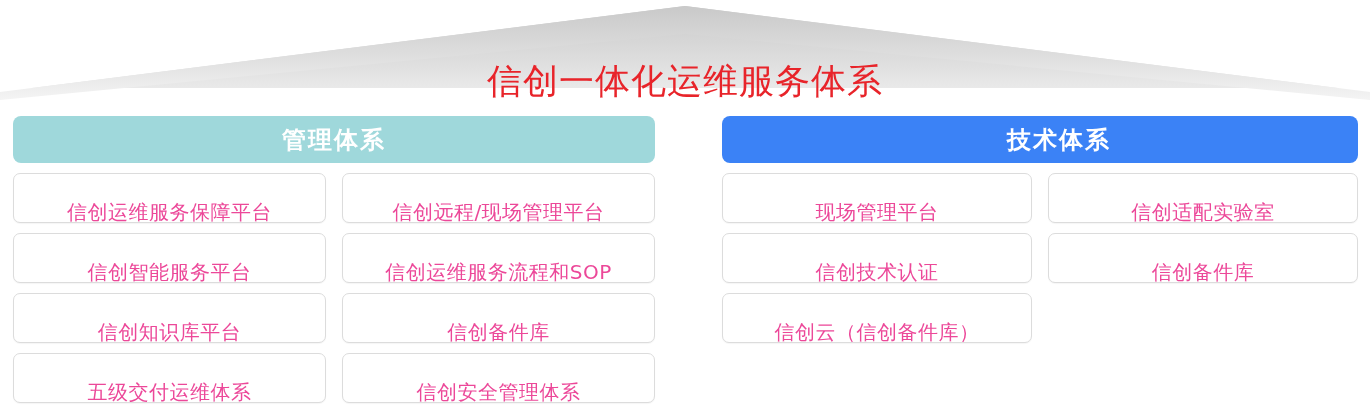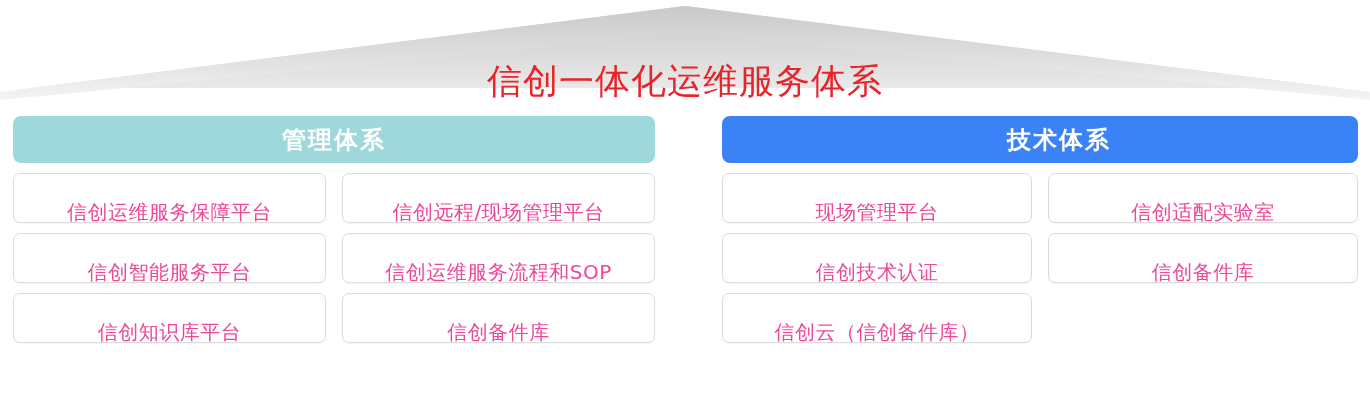--- a/index.html
+++ b/index.html
@@ -157,20 +157,26 @@
         </div>
         <div class="cell">
           <span class="cell-label">信创运维服务流程和SOP</span>
         </div>
         <div class="cell">
           <span class="cell-label">信创知识库平台</span>
         </div>
         <div class="cell">
           <span class="cell-label">信创备件库</span>
         </div>
+        <div class="cell">
+          <span class="cell-label">五级交付运维体系</span>
+        </div>
+        <div class="cell">
+          <span class="cell-label">信创安全管理体系</span>
+        </div>
       </div>
     </div>
 
     <div class="group right">
       <div class="group-header orange">
         <span class="group-header-label">技术体系</span>
       </div>
       <div class="group-grid">
         <div class="cell">
           <span class="cell-label">现场管理平台</span>

